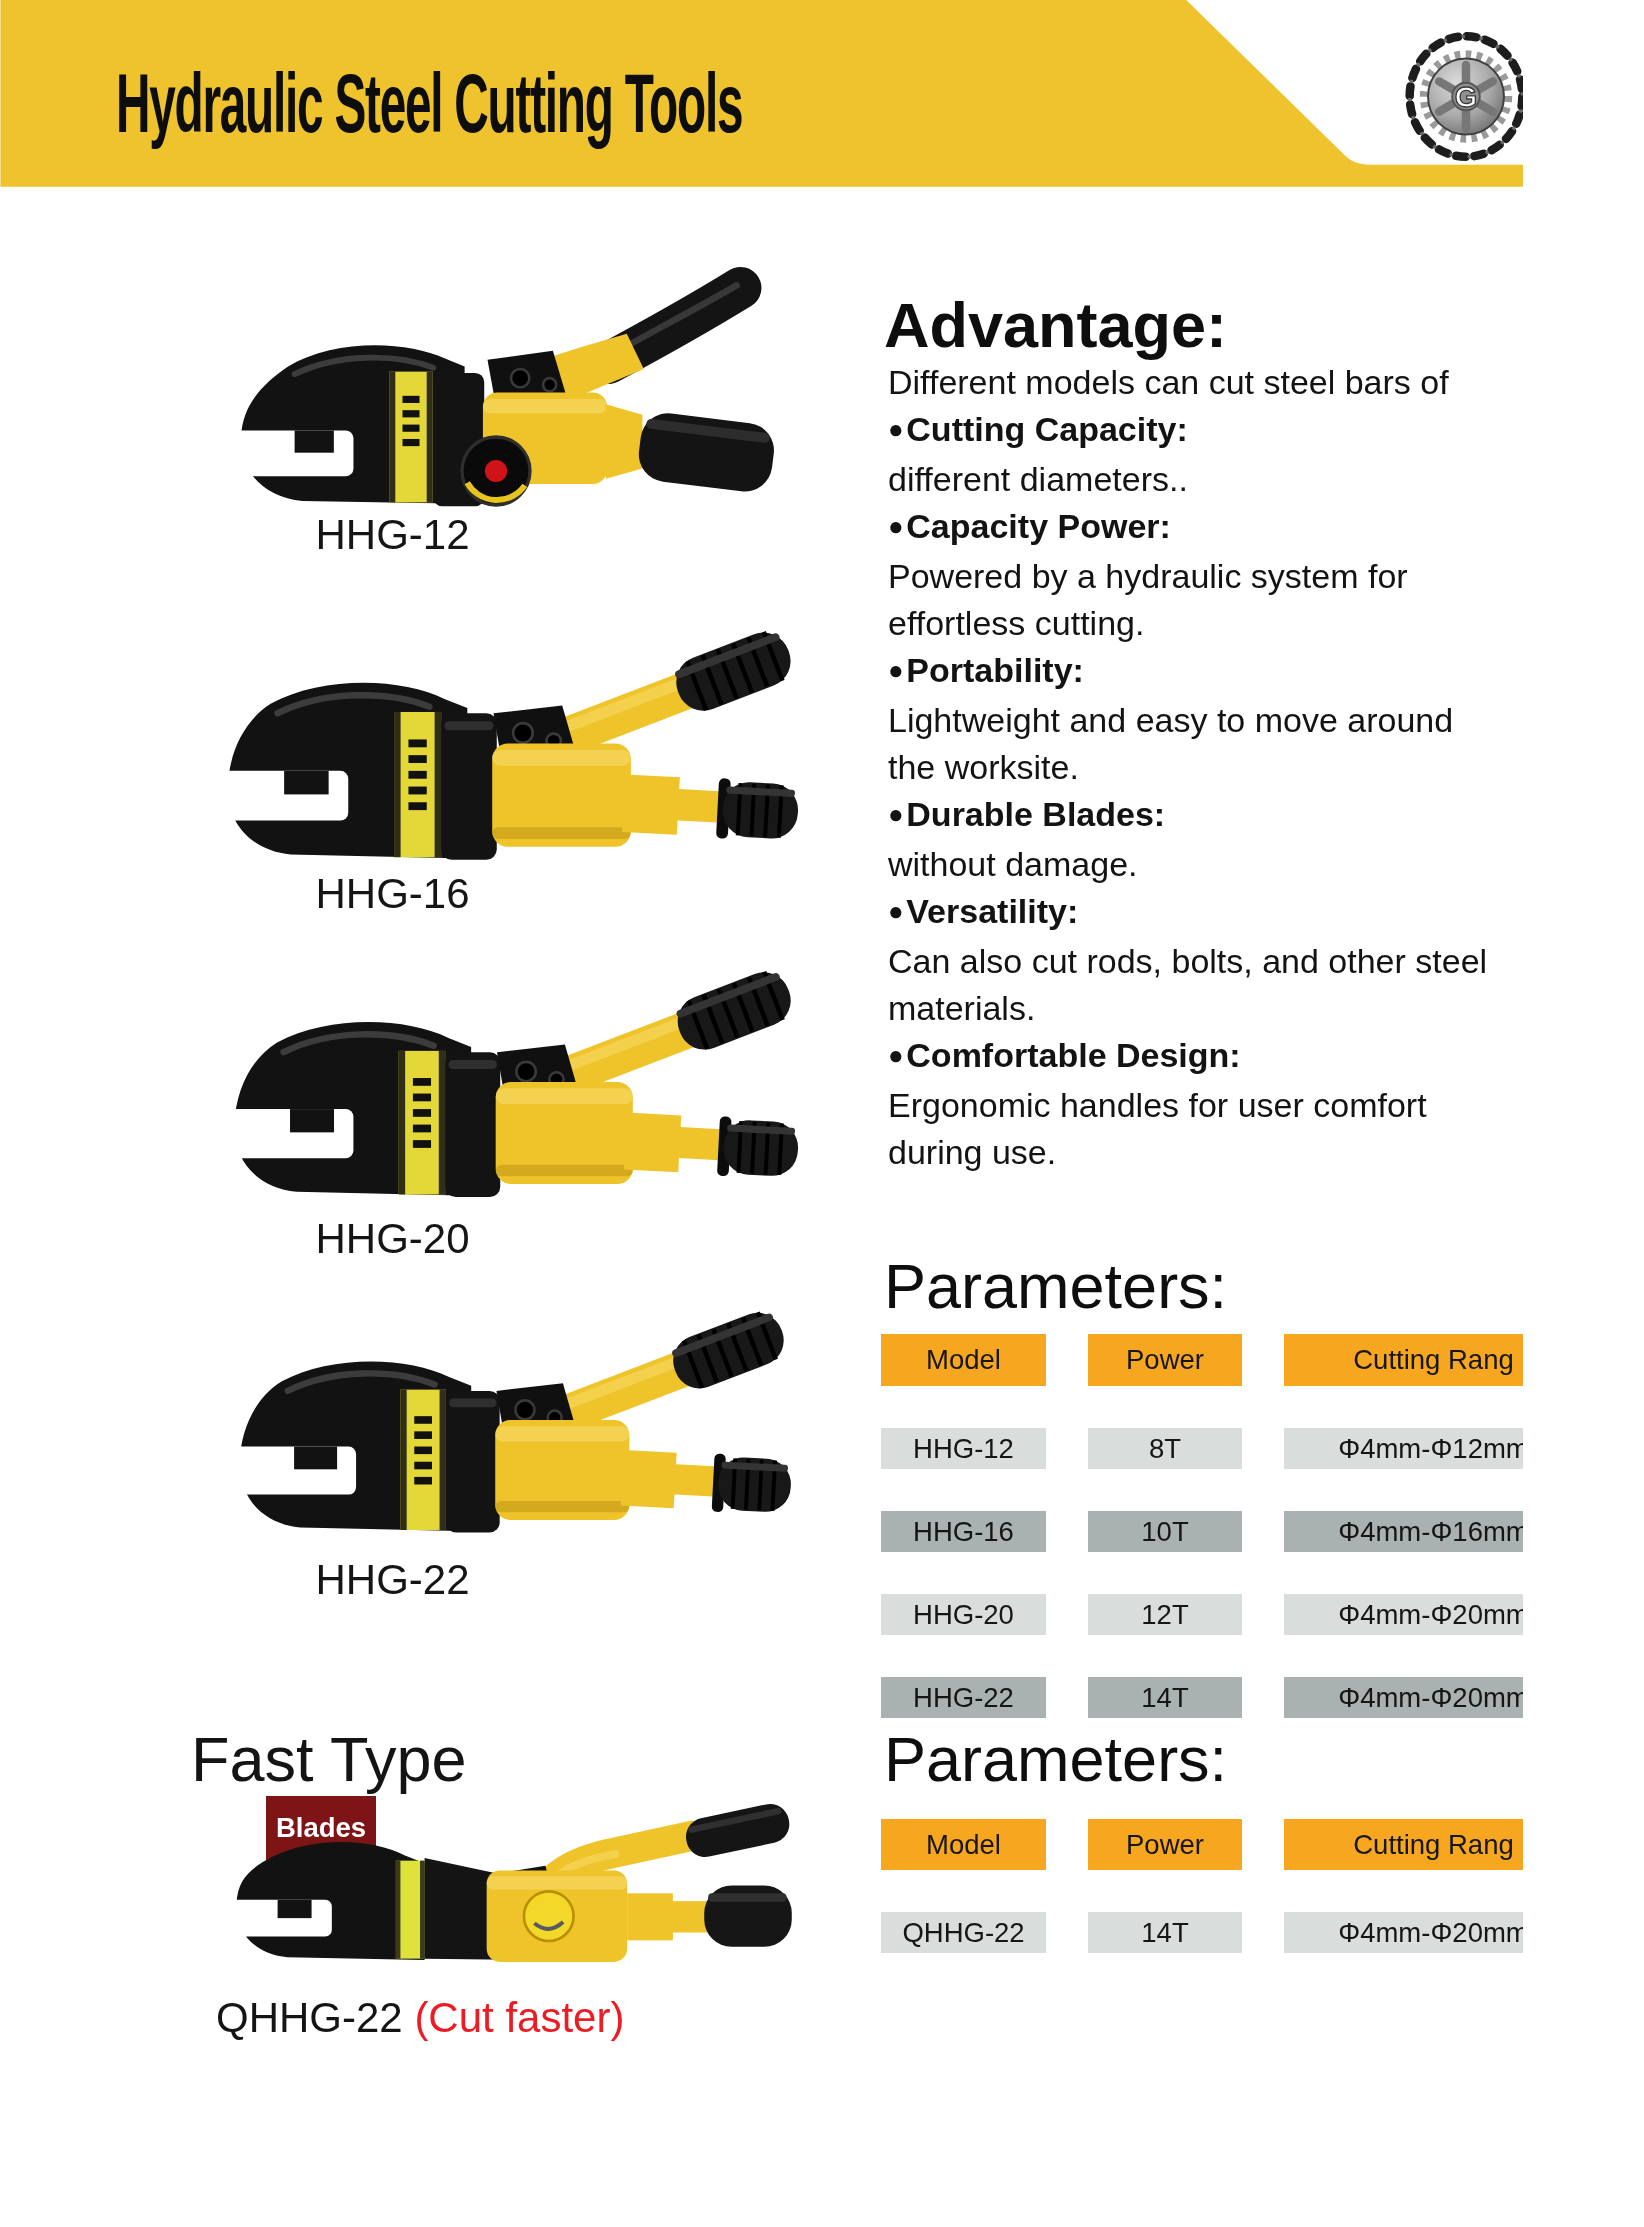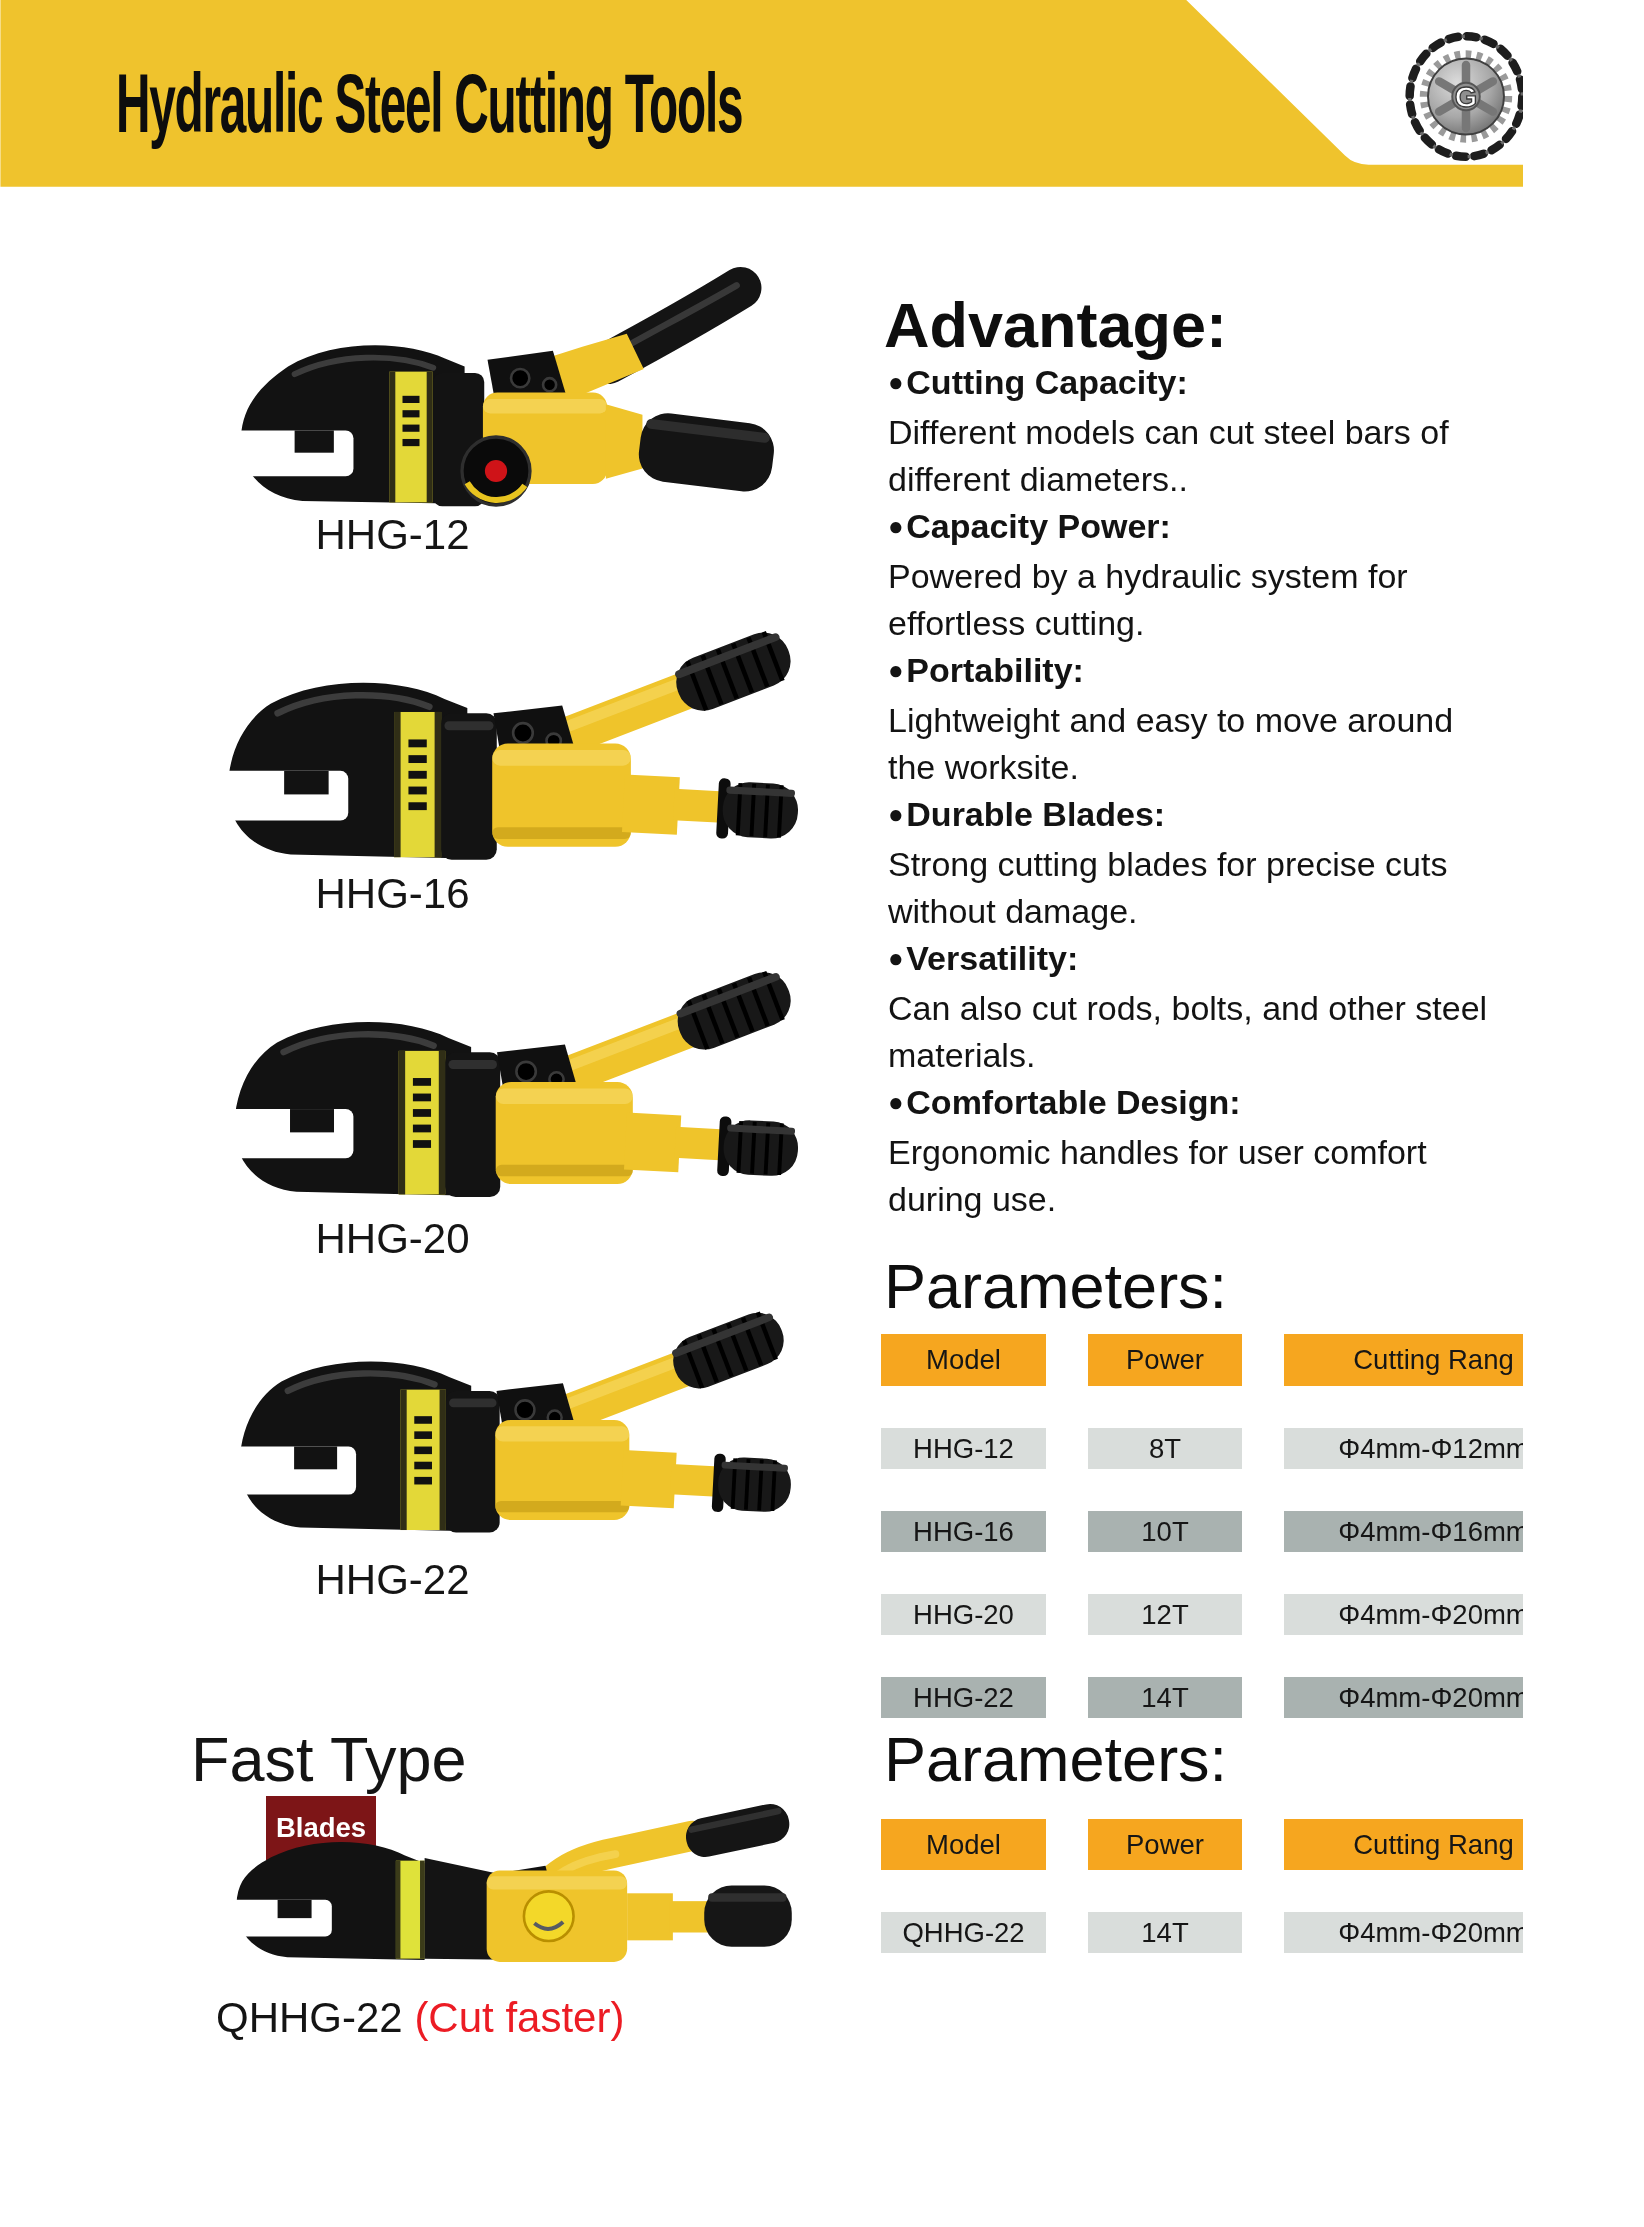--- a/index.html
+++ b/index.html
@@ -294,31 +294,30 @@
   <svg class="fig" style="left:209px; top:1795px;" width="588" height="177" viewBox="0 0 900 270">
     <use href="#cutterC"></use>
   </svg>
   <div class="qhhg-label">
     <span>QHHG-22</span>
     <span class="note">(Cut faster)</span>
   </div>
 
   <div class="advantage-heading">Advantage:</div>
   <div class="adv-list">
+    <div class="adv-line">Different models can cut steel bars of</div>
     <div class="adv-line adv-title">Cutting Capacity:</div>
-    <div class="adv-line">Different models can cut steel bars of</div>
     <div class="adv-line">different diameters..</div>
     <div class="adv-line adv-title">Capacity Power:</div>
     <div class="adv-line">Powered by a hydraulic system for</div>
     <div class="adv-line">effortless cutting.</div>
     <div class="adv-line adv-title">Portability:</div>
     <div class="adv-line">Lightweight and easy to move around</div>
     <div class="adv-line">the worksite.</div>
     <div class="adv-line adv-title">Durable Blades:</div>
-    <div class="adv-line">Strong cutting blades for precise cuts</div>
     <div class="adv-line">without damage.</div>
     <div class="adv-line adv-title">Versatility:</div>
     <div class="adv-line">Can also cut rods, bolts, and other steel</div>
     <div class="adv-line">materials.</div>
     <div class="adv-line adv-title">Comfortable Design:</div>
     <div class="adv-line">Ergonomic handles for user comfort</div>
     <div class="adv-line">during use.</div>
   </div>
 
   <div class="params-heading first">Parameters:</div>

